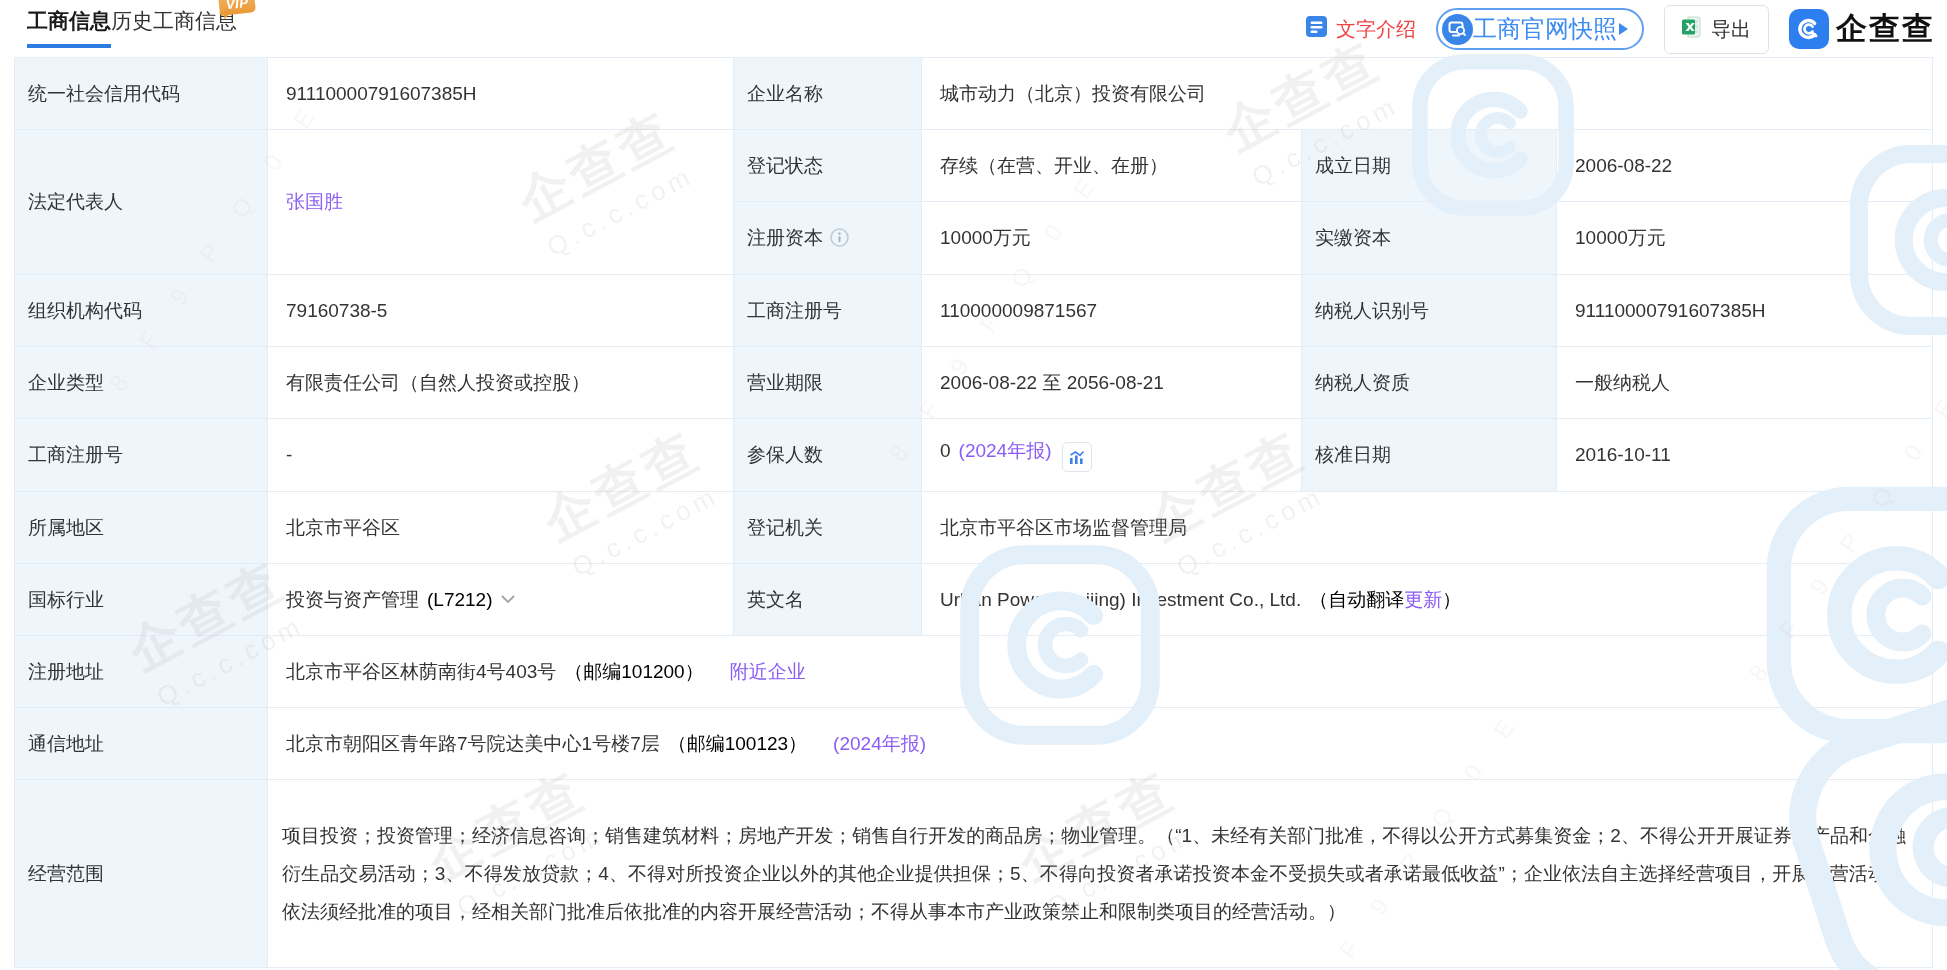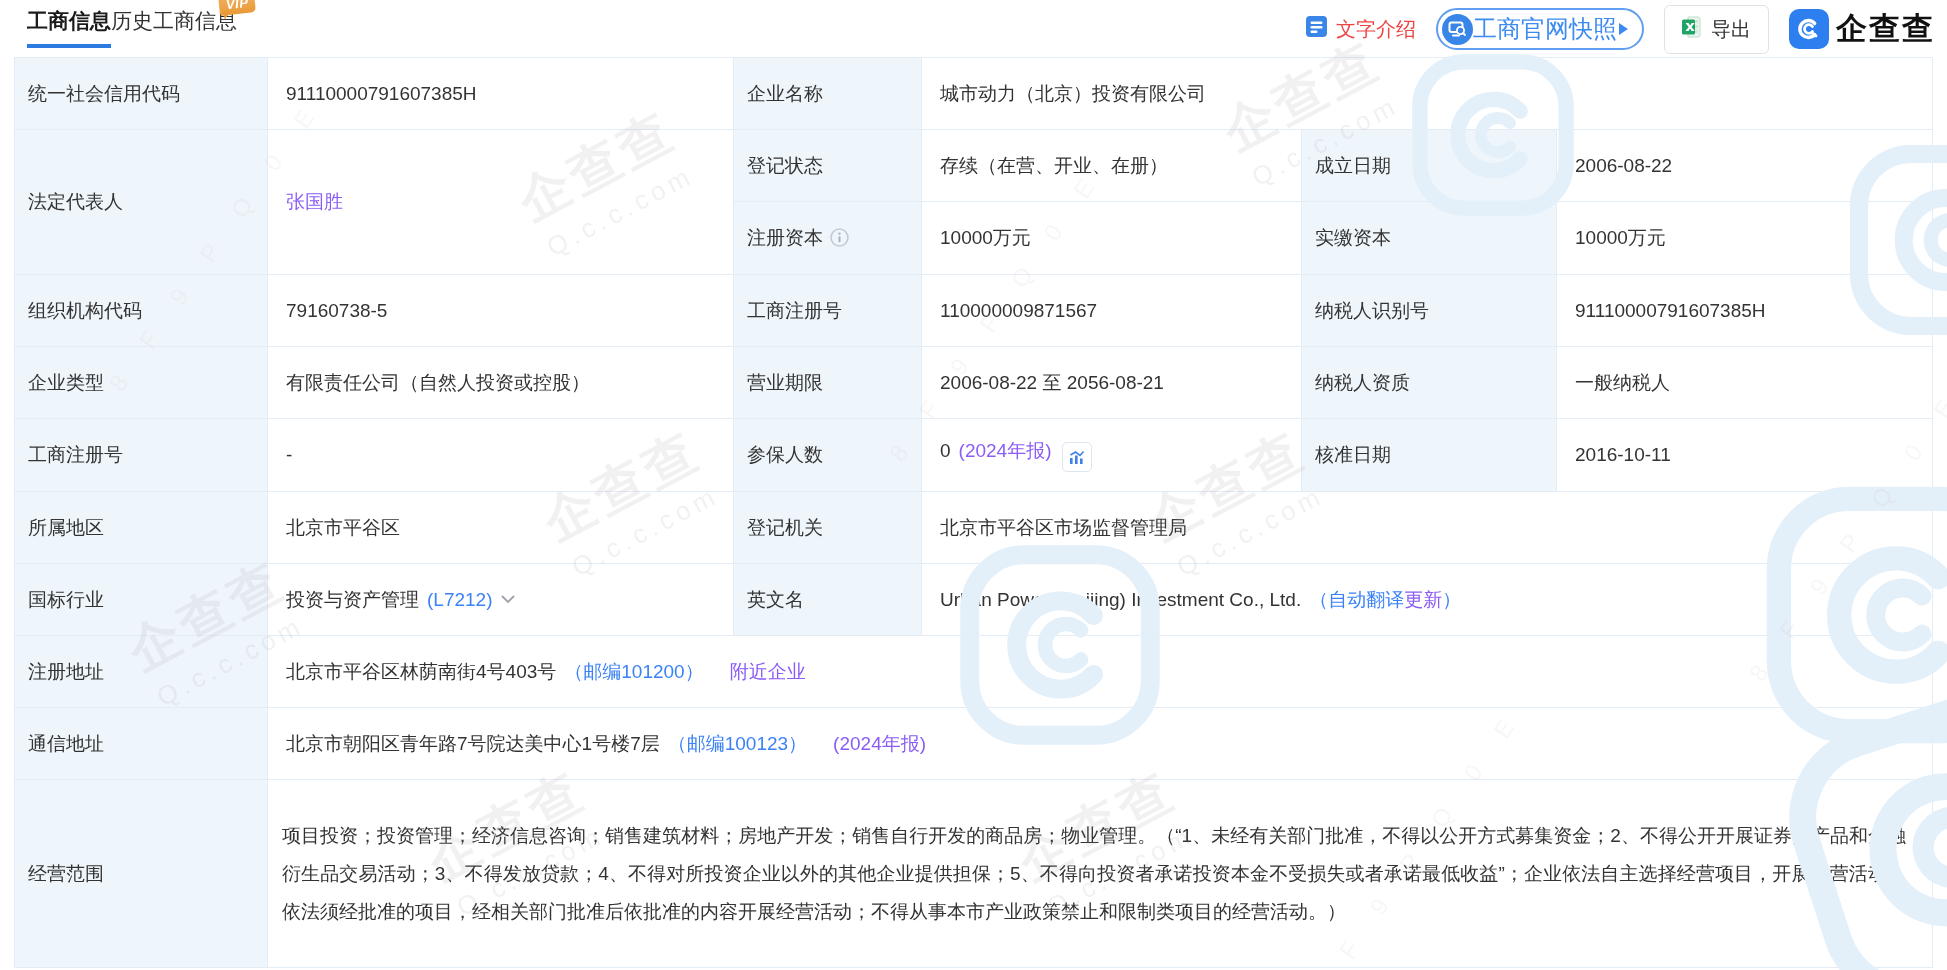--- a/index.html
+++ b/index.html
@@ -30,21 +30,21 @@
   .brand-name { font-size:31px; font-weight:bold; color:#111; letter-spacing:2px; }
 
   
   table.info { position:absolute; left:14px; top:57px; width:1919px; border-collapse:collapse; table-layout:fixed; }
   td { border:1px solid #e4edf5; font-size:19px; vertical-align:middle; }
   td.lbl { background:#eef6fc; padding:0 10px 0 13px; color:#333; }
   td.val { background:#fff; padding:0 12px 0 18px; color:#333; }
   tr.h72 td { height:72px; } tr.h73 td { height:73px; }
   td.scope { height:188px; padding:18px 26px 18px 14px; line-height:38px; text-align:justify; vertical-align:middle; }
   .lk { color:#8b5cf6; cursor:pointer; text-decoration:none; }
-  .muted { color:#3b82f6; }
+  .muted { color:#000000; }
   .gap-s { display:inline-block; width:8px; } .gap-m { display:inline-block; width:26px; }
 
   .i-icon { display:inline-flex; vertical-align:-3px; margin-left:7px; cursor:pointer; }
   .chev { display:inline-flex; margin-left:8px; cursor:pointer; vertical-align:2px; }
   .chart-btn { display:inline-flex; align-items:center; justify-content:center; width:30px; height:30px;
                border:1px solid #dde6ee; border-radius:5px; background:#fff; vertical-align:-9px; margin-left:10px; cursor:pointer; }
 
   
   .wm-layer { position:absolute; inset:0; pointer-events:none; z-index:6; }
   .wm-text { position:absolute; transform:rotate(-28deg); color:#8d7f7f; opacity:.10; text-align:center; }

